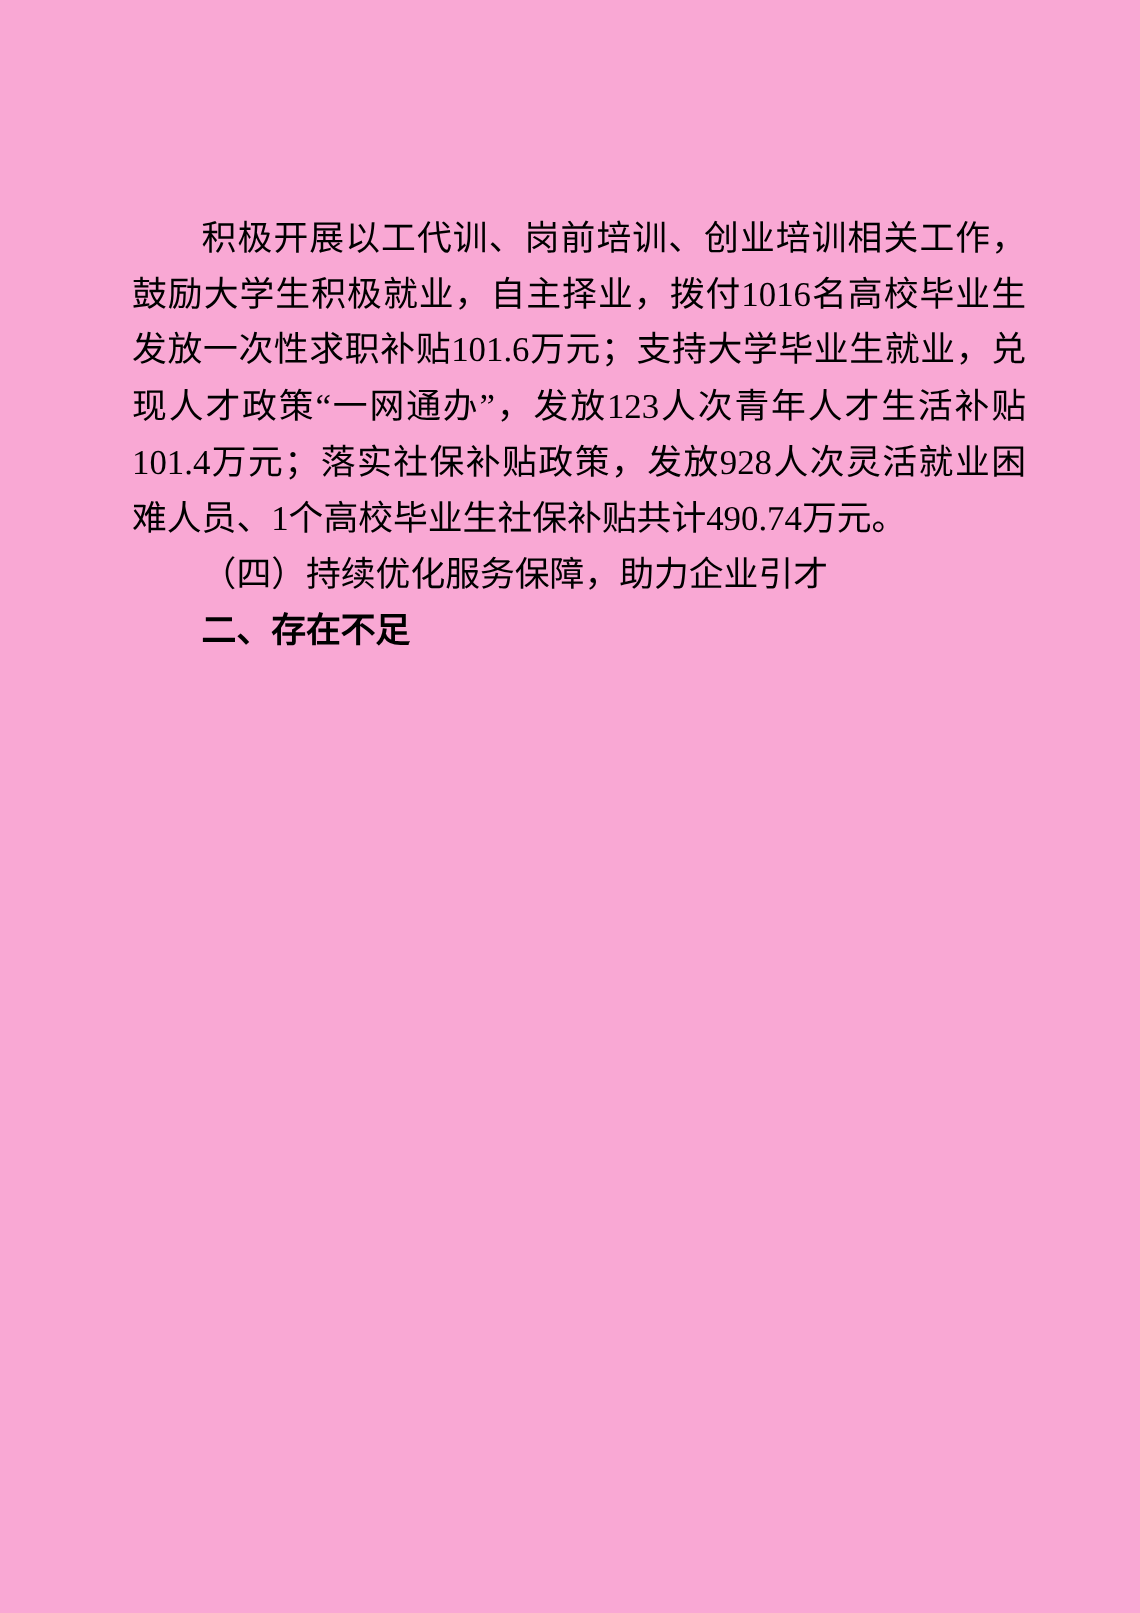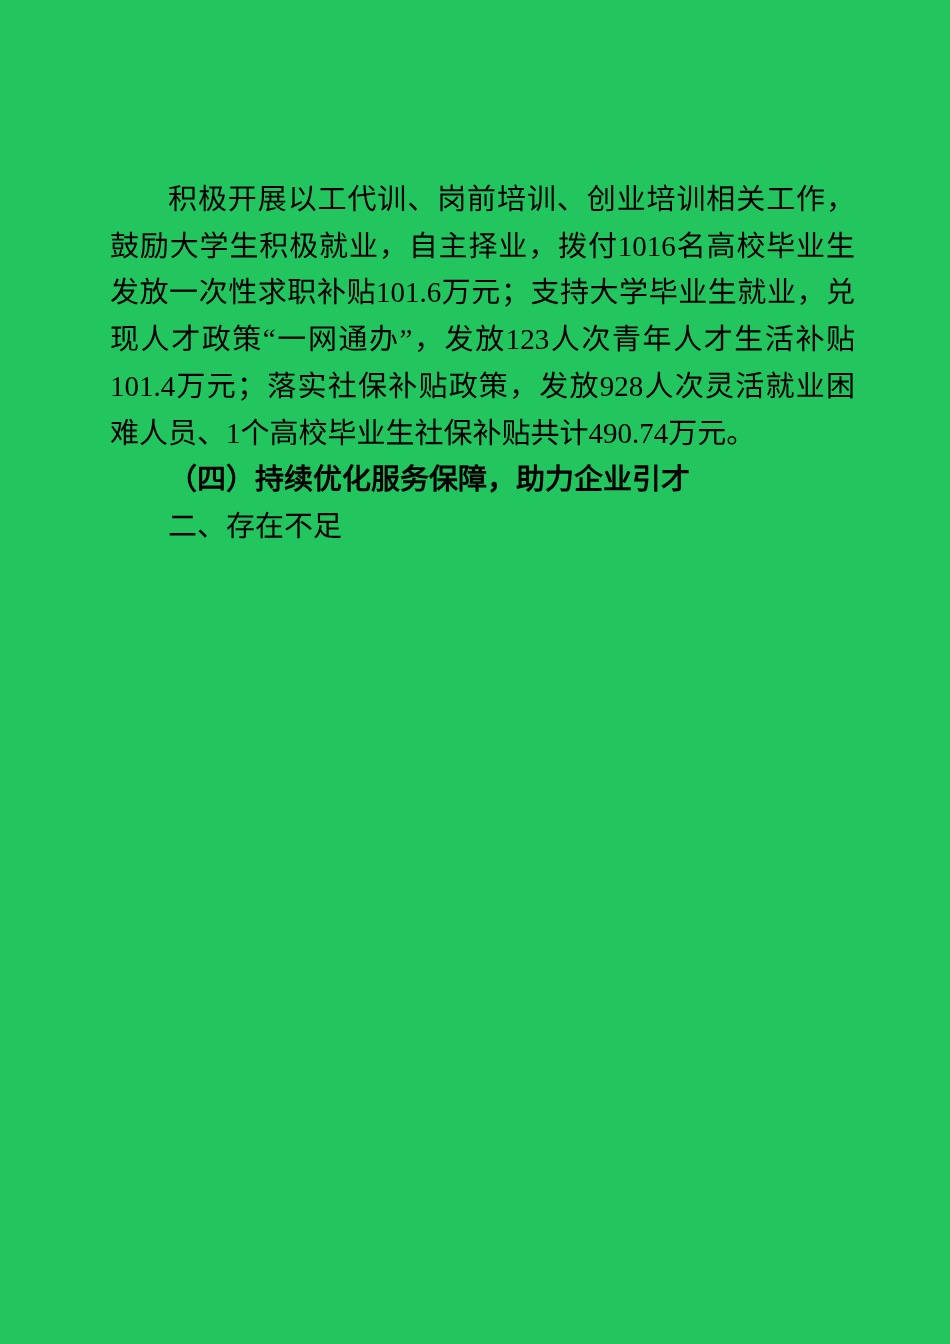--- a/index.html
+++ b/index.html
@@ -5,21 +5,21 @@
   html, body {
     margin: 0;
     padding: 0;
     background: #ffffff;
   }
   .page {
     position: relative;
     width: 950px;
     height: 1344px;
     margin: 0 auto;
-    background: #22c55e;
+    background: #f9a8d4;
     overflow: hidden;
     box-sizing: border-box;
   }
   .doc-body {
     position: absolute;
     left: 110px;
     top: 176px;
     width: 745px;
     color: #000000;
     font-size: 29px;
@@ -30,28 +30,28 @@
   .para {
     margin: 0;
     text-indent: 2em;
     font-family: "Liberation Serif", "DejaVu Serif", serif;
     font-weight: normal;
   }
   .heading-kai {
     margin: 0;
     text-indent: 2em;
     font-size: 29px;
-    font-weight: bold;
+    font-weight: normal;
     font-family: "Liberation Serif", "DejaVu Serif", serif;
   }
   .heading-hei {
     margin: 0;
     text-indent: 2em;
     font-size: 29px;
-    font-weight: normal;
+    font-weight: bold;
     font-family: "Liberation Sans", "DejaVu Sans", sans-serif;
   }
 </style>
 </head>
 <body>
 
 <div class="page">
   <div class="doc-body">
     <p class="para">积极开展以工代训、岗前培训、创业培训相关工作，鼓励大学生积极就业，自主择业，拨付1016名高校毕业生发放一次性求职补贴101.6万元；支持大学毕业生就业，兑现人才政策“一网通办”，发放123人次青年人才生活补贴101.4万元；落实社保补贴政策，发放928人次灵活就业困难人员、1个高校毕业生社保补贴共计490.74万元。</p>
     <h3 class="heading-kai">（四）持续优化服务保障，助力企业引才</h3>

